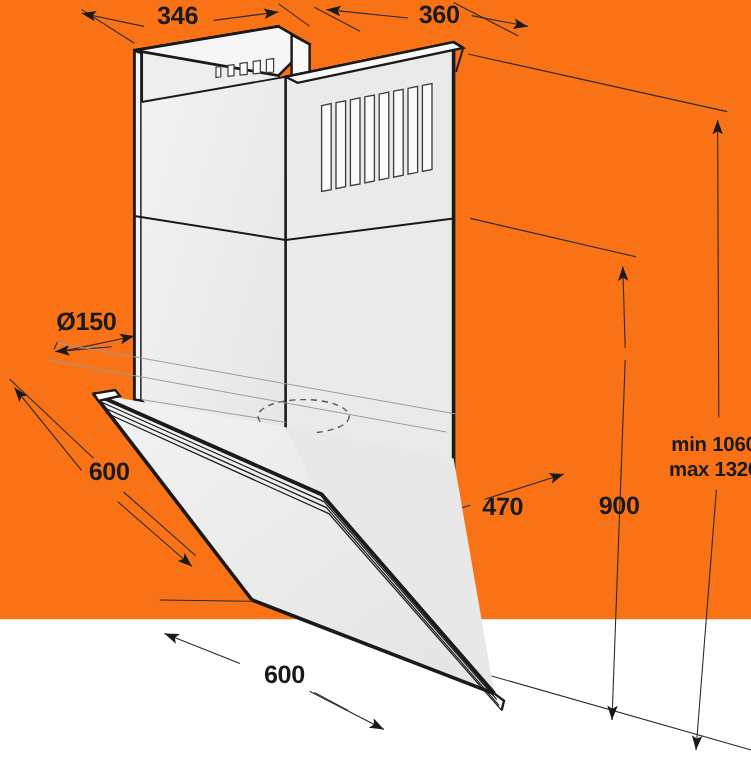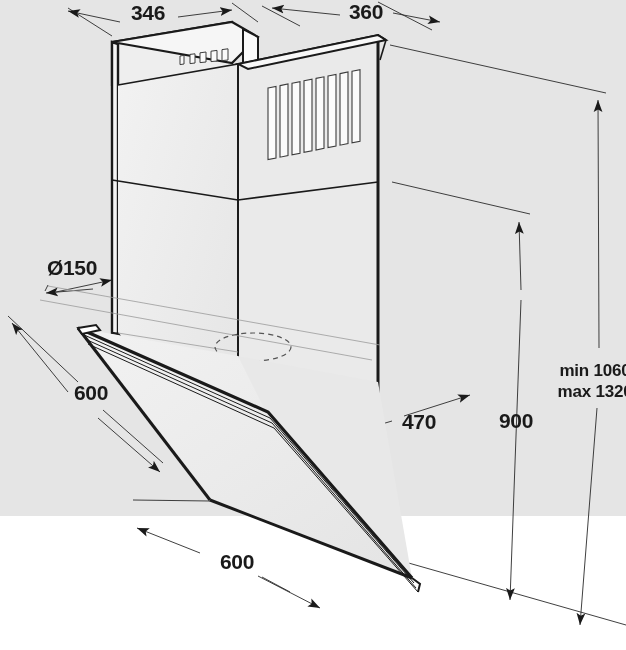--- a/index.html
+++ b/index.html
@@ -10,21 +10,21 @@
   body {
     width: 626px;
     height: 650px;
     font-family: "Liberation Sans", sans-serif;
     overflow: hidden;
   }
   #drawing-root {
     position: relative;
     width: 626px;
     height: 516px;
-    background: #e5e5e5;
+    background: #f97316;
   }
   svg.tech-drawing {
     display: block;
     width: 626px;
     height: 650px;
   }
   .dim-text {
     font-family: "Liberation Sans", sans-serif;
     font-weight: bold;
     font-size: 21px;

